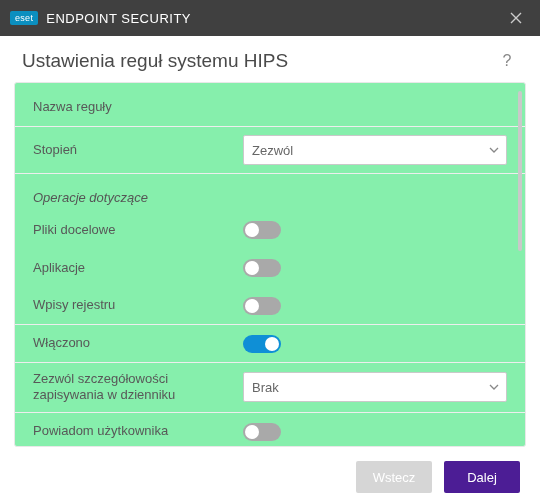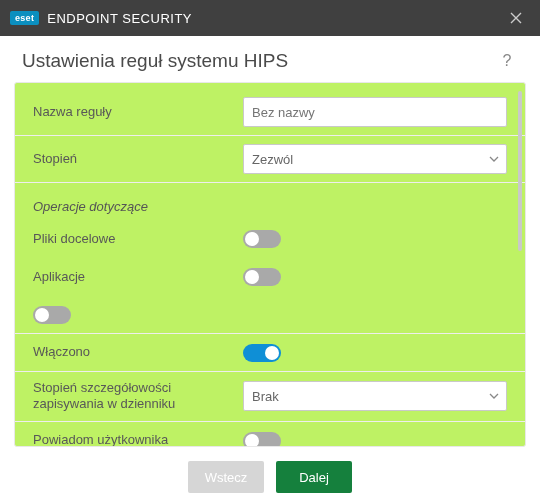--- a/index.html
+++ b/index.html
@@ -16,21 +16,21 @@
     background: #404040;
     display: flex;
     align-items: center;
     padding: 0 10px;
     color: #fff;
   }
   .brand-badge {
     background: #0b8fbf;
     color: #fff;
     font-size: 9px;
-    font-weight: bold;
+    font-weight: normal;
     padding: 2px 5px;
     border-radius: 2px;
     margin-right: 8px;
     letter-spacing: 0.3px;
   }
   .product-name {
     font-size: 13px;
     letter-spacing: 0.5px;
     font-weight: 400;
   }
@@ -57,21 +57,21 @@
     color: #888;
     font-size: 16px;
     cursor: pointer;
     width: 22px; height: 22px;
     display:flex;align-items:center;justify-content:center;
   }
   .content-wrap {
     padding: 0 14px;
   }
   .panel {
-    background: #bef264;
+    background: #86efac;
     border: 1px solid #e8e8e8;
     border-radius: 3px;
     padding: 6px 0;
     height: 365px;
     overflow: hidden;
     position: relative;
   }
   .scroll-indicator {
     position: absolute;
     right: 3px;
@@ -140,37 +140,37 @@
     top: 2px; left: 2px;
     width: 14px; height: 14px;
     background: #fff;
     border-radius: 50%;
     transition: left .1s;
   }
   .toggle.on { background: #0f8fd6; }
   .toggle.on .knob { left: 22px; }
   .footer {
     display: flex;
-    justify-content: center;
+    justify-content: flex-end;
     gap: 12px;
     padding: 14px 20px 0 20px;
   }
   .btn {
     min-width: 76px;
     height: 32px;
     border: none;
     border-radius: 2px;
     font-size: 13px;
     cursor: pointer;
     font-family: inherit;
     padding: 0 16px;
     color: #fff;
   }
   .btn-back { background: #d6d6d6; color: #fff; }
-  .btn-next { background: #15803d; }
+  .btn-next { background: #4c1d95; }
   .btn-cancel { background: #8f8f8f; }
 </style>
 </head>
 <body>
 
 <div class="titlebar">
   <span class="brand-badge">eset</span>
   <span class="product-name">ENDPOINT SECURITY</span>
   <div class="titlebar-spacer"></div>
   <div class="close-btn">
@@ -187,23 +187,20 @@
     <span>?</span>
   </div>
 </div>
 
 <div class="content-wrap">
   <div class="panel">
     <div class="scroll-indicator"></div>
 
     <div class="row divider">
       <div class="row-label">Nazwa reguły</div>
-      <div class="row-control">
-        <input class="text-input" type="text" placeholder="Bez nazwy" style="">
-      </div>
     </div>
 
     <div class="row divider">
       <div class="row-label">Stopień</div>
       <div class="row-control">
         <div class="select-wrap">
           <select class="select-input">
             <option>Zezwól</option>
           </select>
           <span class="select-caret">
@@ -229,38 +226,39 @@
     <div class="row">
       <div class="row-label">Aplikacje</div>
       <div class="row-control">
         <div class="toggle">
             <div class="knob"></div>
           </div>
       </div>
     </div>
 
     <div class="row divider">
+      <div class="row-label">Wpisy rejestru</div>
       <div class="row-control">
         <div class="toggle">
             <div class="knob"></div>
           </div>
       </div>
     </div>
 
     <div class="row divider">
       <div class="row-label">Włączono</div>
       <div class="row-control">
         <div class="toggle on">
             <div class="knob"></div>
           </div>
       </div>
     </div>
 
     <div class="row divider">
-      <div class="row-label">Stopień szczegółowości zapisywania w dzienniku</div>
+      <div class="row-label">Zezwól szczegółowości zapisywania w dzienniku</div>
       <div class="row-control">
         <div class="select-wrap">
           <select class="select-input">
             <option>Brak</option>
           </select>
           <span class="select-caret">
             <svg viewBox="0 0 10 10">
                 <path d="M1 3 L5 7 L9 3" stroke="currentColor" stroke-width="1.3" fill="none"></path>
               </svg>
           </span>

